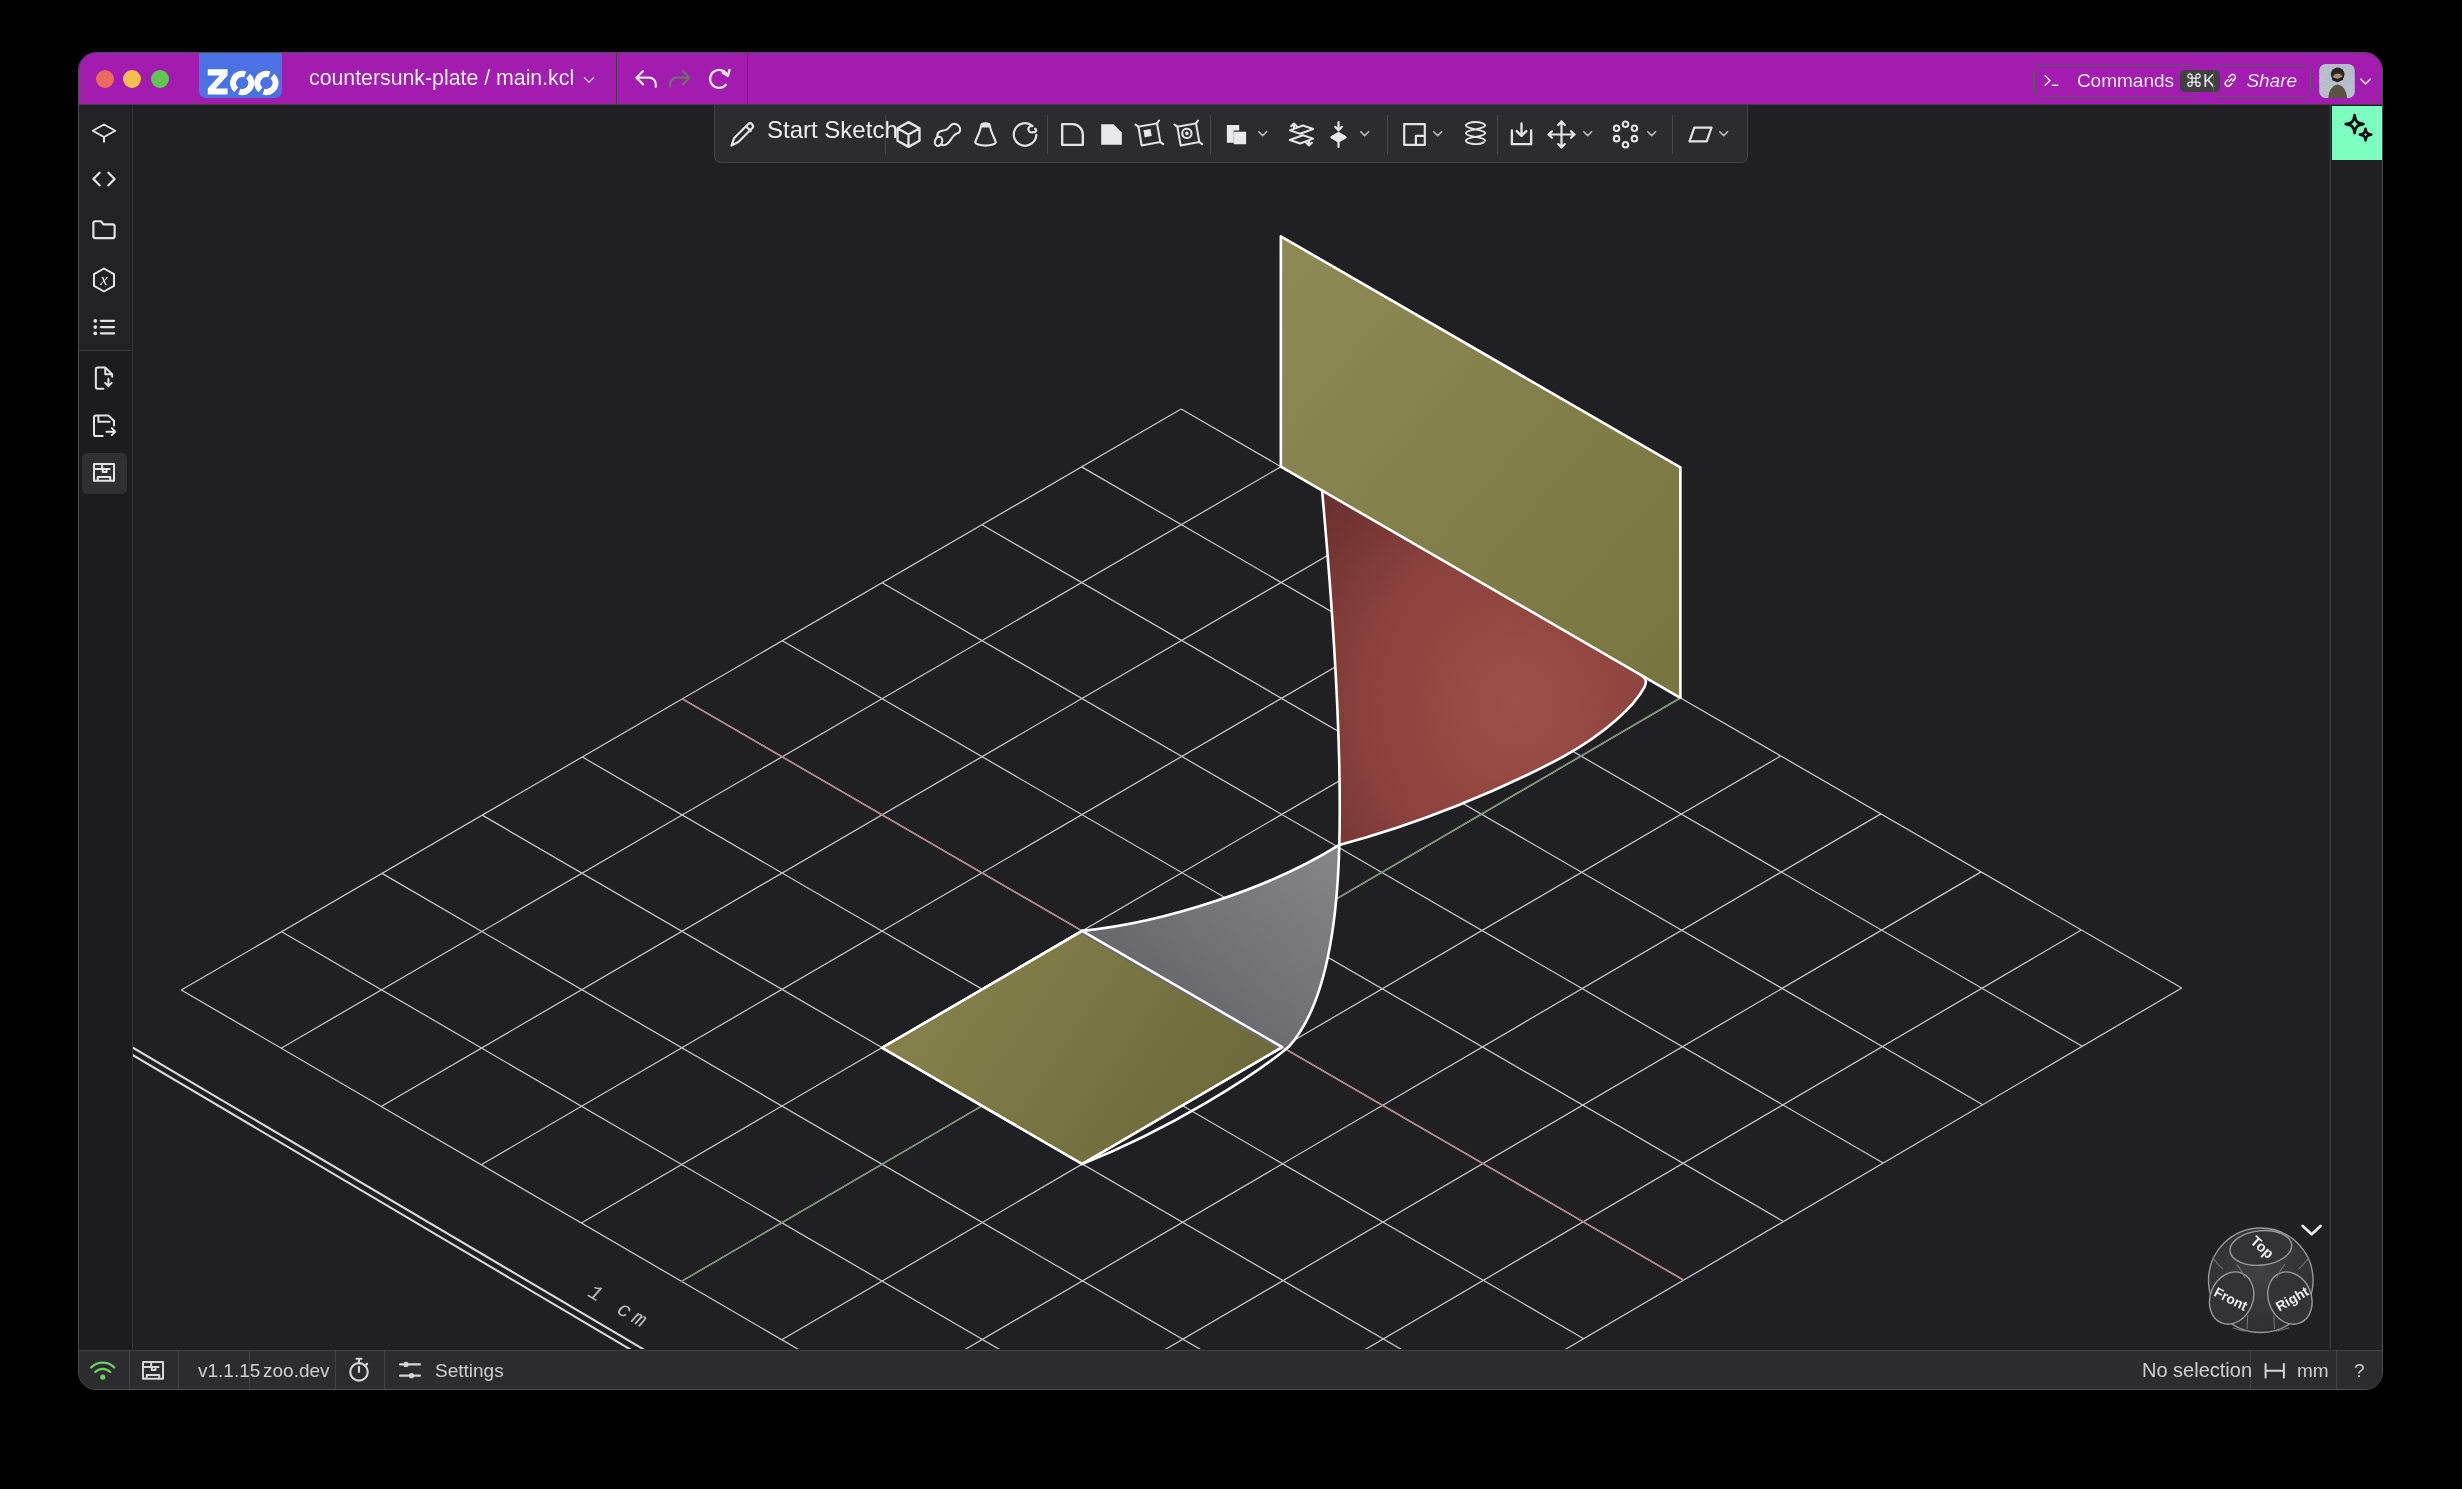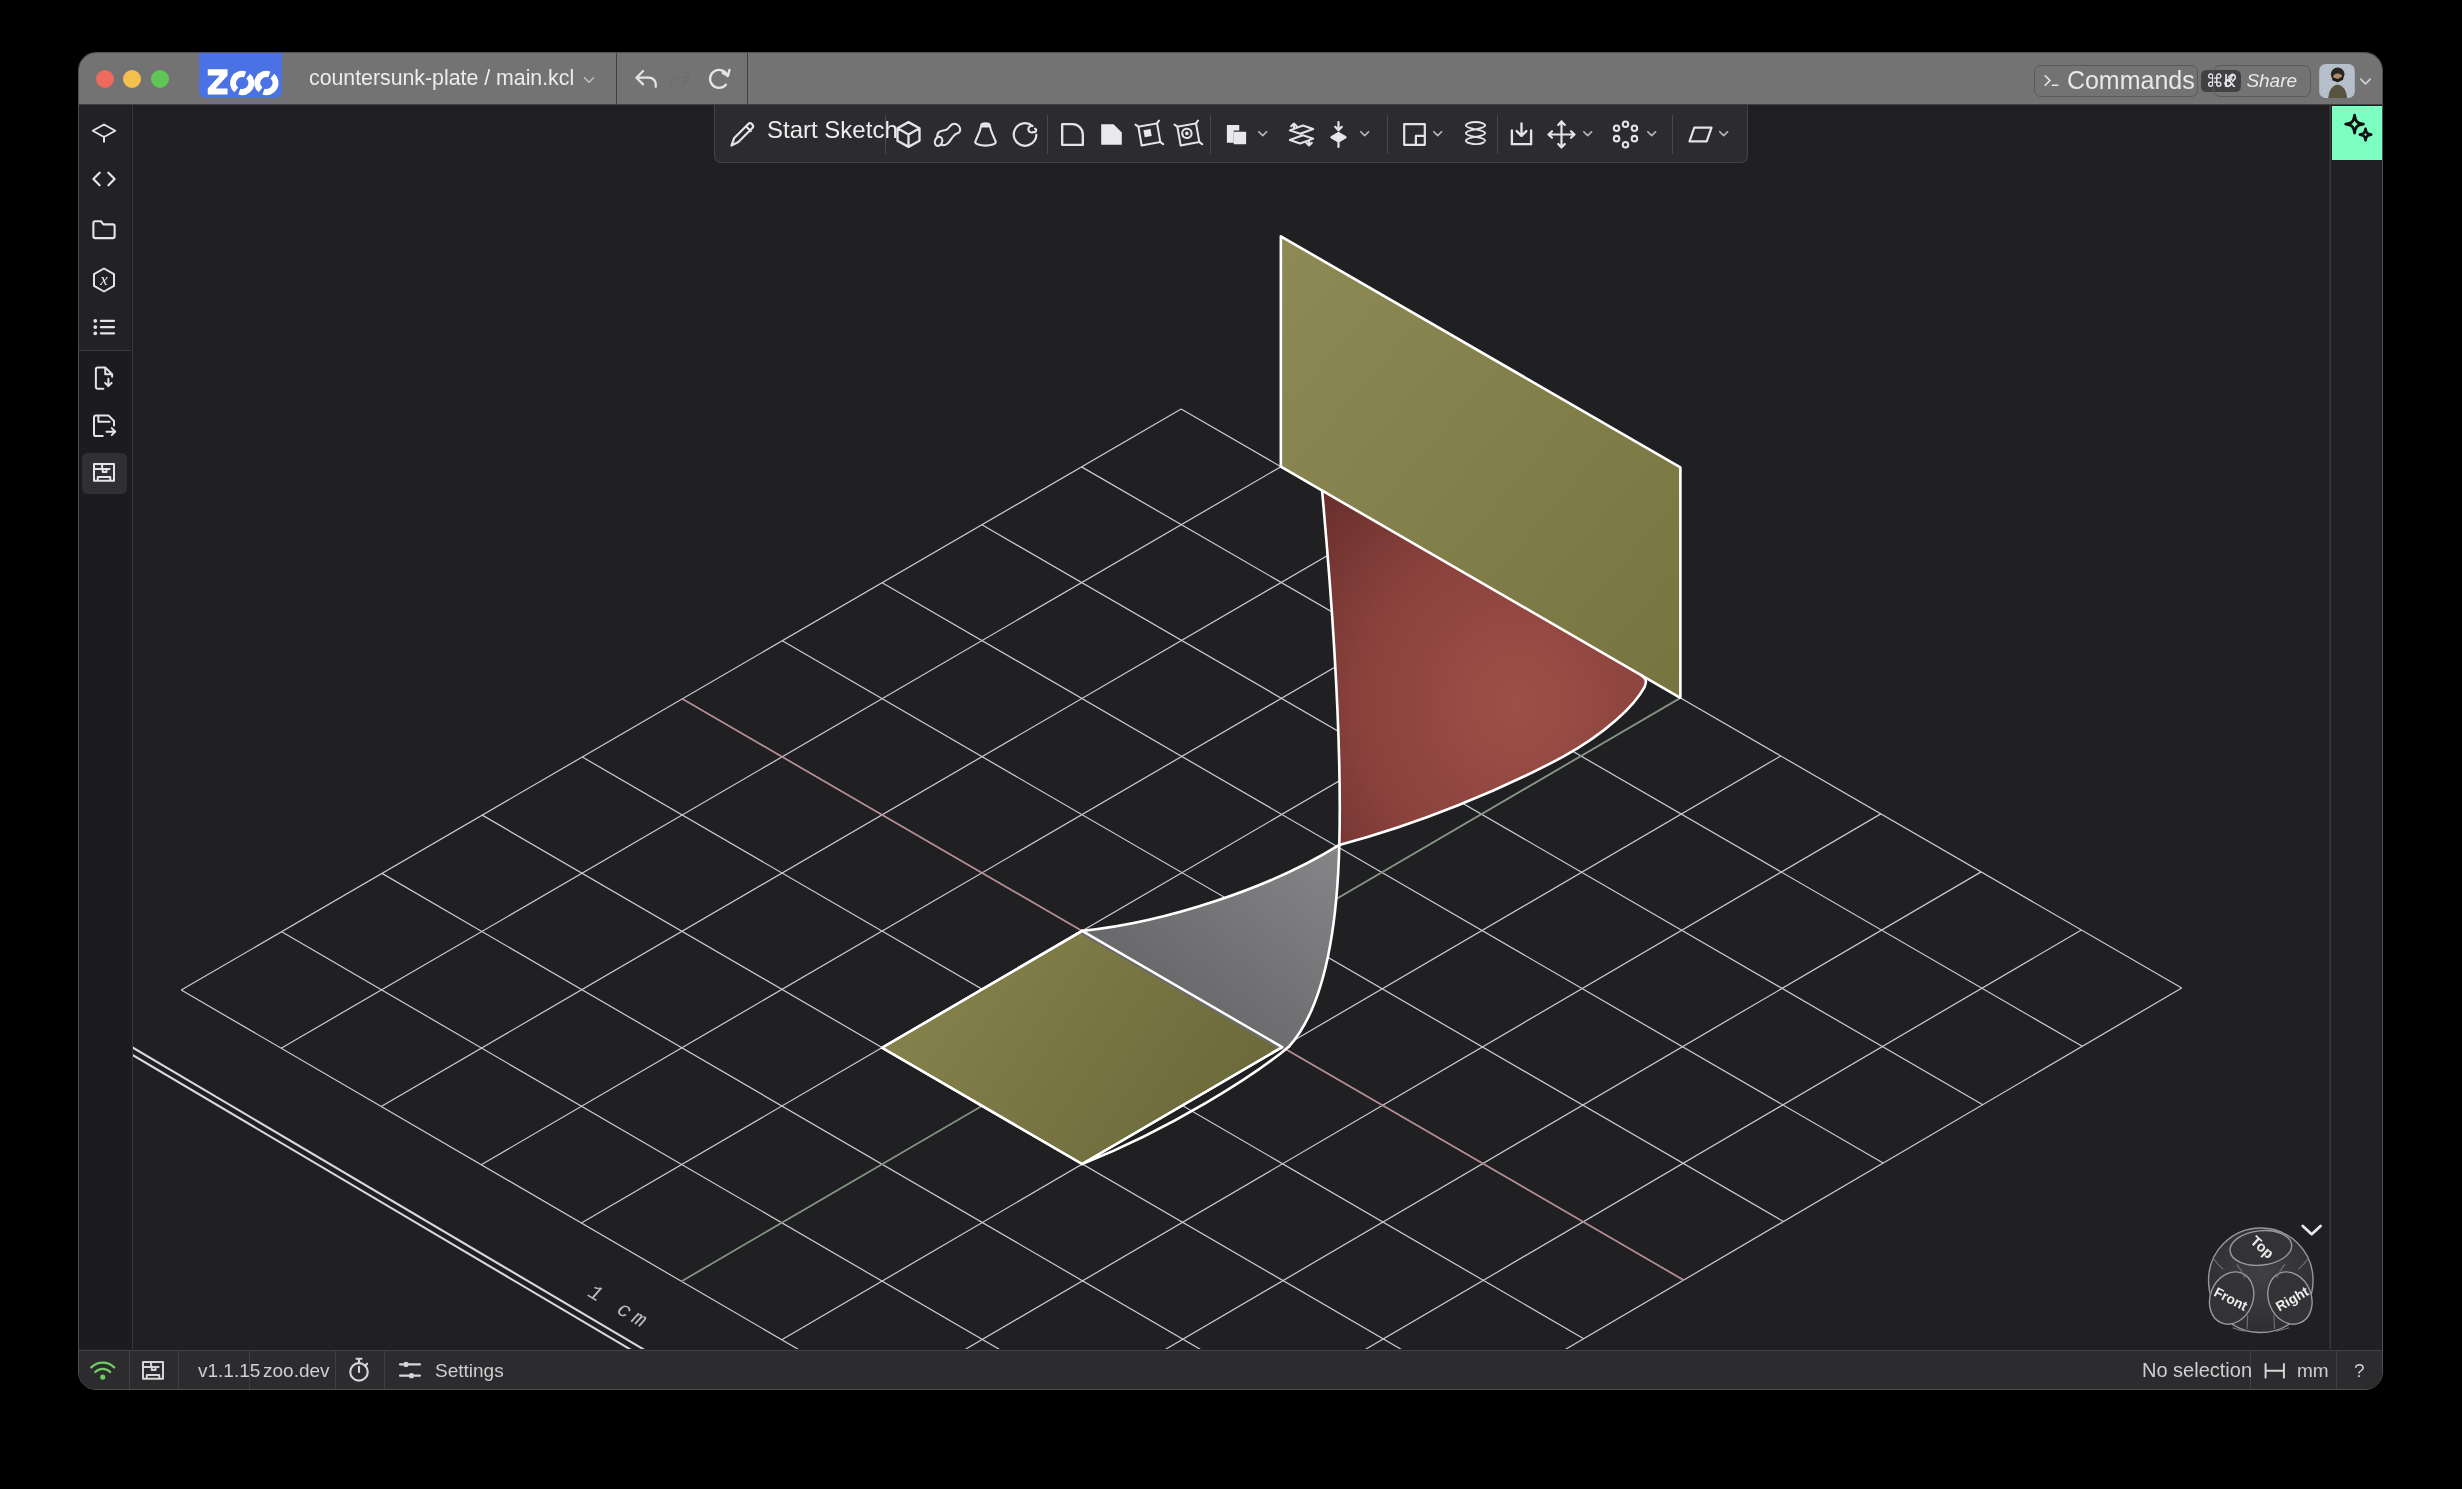--- a/index.html
+++ b/index.html
@@ -1,19 +1,19 @@
 <!DOCTYPE html>
 <html style="font-size:11px"><head>
 <meta charset="utf-8">
 <style>
   html,body{margin:0;padding:0;background:#000;width:2462px;height:1490px;overflow:hidden;}
   *{box-sizing:border-box;}
   body{font-family:"Liberation Sans", sans-serif;-webkit-font-smoothing:antialiased;}
   .window{position:absolute;left:78px;top:52px;width:2305px;height:1338px;background:#202023;border:1.4px solid #4e4e50;border-radius:18px;overflow:hidden;}
-  .titlebar{position:absolute;left:0;top:0;width:100%;height:52px;background:#737373;border-bottom:1.4px solid #414143;}
+  .titlebar{position:absolute;left:0;top:0;width:100%;height:52px;background:#a21caf;border-bottom:1.4px solid #414143;}
   .tl{position:absolute;top:17px;width:18px;height:18px;border-radius:50%;}
   .zoobox{position:absolute;left:120px;top:0;width:83px;height:45px;background:#4b72e4;border-radius:0 0 6.9px 6.9px;}
   .projname{position:absolute;left:230px;top:0;height:51px;line-height:51px;font-size:21.3px;color:#ececee;white-space:nowrap;}
   .tbdiv{position:absolute;top:0;width:1.4px;height:51px;background:#414143;}
   .btn{position:absolute;top:11.7px;height:32px;border:1.4px solid #5a5a5c;border-radius:6.9px;color:#e8e8ea;font-size:20px;display:flex;align-items:center;}
   .kbd{background:#414144;border-radius:5.5px;padding:0px 4.8px;font-size:18px;margin-left:6.2px;}
   .avatar{position:absolute;left:2240px;top:11px;width:36px;height:34px;border-radius:6.9px;overflow:hidden;}
   .toolbar{position:absolute;left:635px;top:52px;width:1034px;height:58px;background:#2c2c2e;border:1.4px solid #434345;border-top:none;border-radius:0 0 6.9px 6.9px;}
   .tooldiv{position:absolute;top:62px;width:1.4px;height:39px;background:#48484a;}
   .sidebar{position:absolute;left:0;top:52px;width:54px;height:1244px;background:#1c1c1e;border-right:1.4px solid #38383a;}
@@ -128,21 +128,21 @@
 <svg style="position:absolute;left:587px;top:11.7px" width="29" height="29" viewBox="0 0 24 24" fill="none" stroke="#6f6f71" stroke-width="1.9" stroke-linecap="round" stroke-linejoin="round">
       <path d="M15 5 L20.5 10.5 L15 16 M20.5 10.5 H10 a5.5 5.5 0 0 0 -5.5 5.5 V18" transform="translate(-1,0)"></path>
     </svg>
 <svg style="position:absolute;left:625px;top:11px" width="30" height="30" viewBox="0 0 24 24" fill="none" stroke="#e4e4e6" stroke-width="1.9" stroke-linecap="round" stroke-linejoin="round">
       <path d="M17.5 16.6 A7.2 7.2 0 1 1 18.9 9.7 M19.2 9.3 l-4.2,-2.1 M19.2 9.3 l1.2,-4.6"></path>
     </svg>
 <div class="btn" style="left:1955px;width:164px;padding-left:6.9px;">
 <svg style="width:19px;height:19px;flex:0 0 19px;" viewBox="0 0 24 24" fill="none" stroke="#e8e8ea" stroke-width="2" stroke-linecap="round">
         <path d="M4 6 l6 6 l-6 6 M13 18 h7"></path>
       </svg>
-<span style="margin-left:6px;font-size:25px;">Commands</span>
+<span style="margin-left:16px;font-size:19px;">Commands</span>
       <span class="kbd">⌘K</span>
     </div>
 <div class="btn" style="left:2134px;width:98px;padding-left:6.9px;">
 <svg style="width:18.6px;height:18.6px;flex:0 0 18.6px;" viewBox="0 0 24 24" fill="none" stroke="#e8e8ea" stroke-width="2.1" stroke-linecap="round">
         <path d="M10.5 13.5 L14 10 M9 11 l-2.5 2.5 a3.5 3.5 0 0 0 5 5 L14 16 M15 13 l2.5 -2.5 a3.5 3.5 0 0 0 -5 -5 L10 8"></path>
       </svg>
 <span style="margin-left:6.9px;font-size:19px;font-style:italic;">Share</span>
     </div>
 <div class="avatar"><svg width="36" height="34" viewBox="0 0 52 50">
 <rect width="52" height="50" fill="#aab4bf"></rect>

